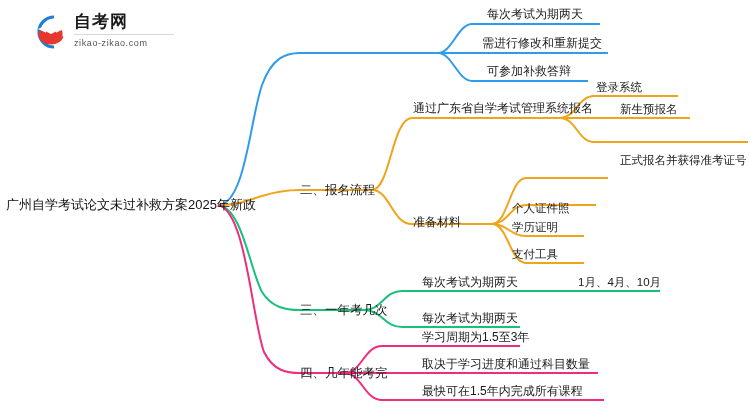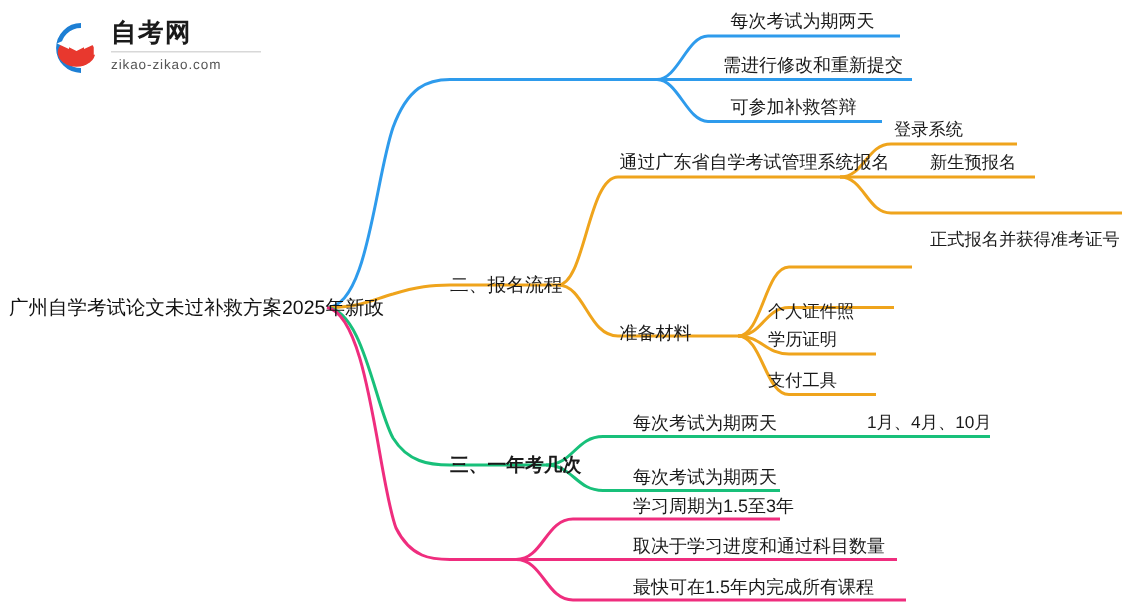--- a/index.html
+++ b/index.html
@@ -88,22 +88,23 @@
   <div class="node lvl2" style="left:413px;top:214px;">准备材料</div>
 
   <div class="node lvl3" style="left:596px;top:79px;">登录系统</div>
   <div class="node lvl3" style="left:620px;top:101px;">新生预报名</div>
   <div class="node lvl3" style="left:620px;top:125px;margin-top:27px;">正式报名并获得准考证号</div>
 
   <div class="node lvl3" style="left:512px;top:188px;margin-top:12px;">个人证件照</div>
   <div class="node lvl3" style="left:512px;top:219px;">学历证明</div>
   <div class="node lvl3" style="left:512px;top:246px;">支付工具</div>
 
-  <div class="node lvl1" style="left:300px;top:302px;font-weight:bold;">三、一年考几次</div>
+  <div class="node lvl1" style="left:300px;top:302px;">三、一年考几次</div>
   <div class="node lvl2" style="left:422px;top:274px;">每次考试为期两天</div>
   <div class="node lvl2" style="left:422px;top:310px;text-align:center;">每次考试为期两天</div>
   <div class="node lvl3" style="left:578px;top:274px;text-align:center;">1月、4月、10月</div>
 
+  <div class="node lvl1" style="left:300px;top:365px;">四、几年能考完</div>
   <div class="node lvl2" style="left:422px;top:329px;">学习周期为1.5至3年</div>
   <div class="node lvl2" style="left:422px;top:356px;">取决于学习进度和通过科目数量</div>
   <div class="node lvl2" style="left:422px;top:383px;">最快可在1.5年内完成所有课程</div>
 
 </div>
 
 </body></html>

